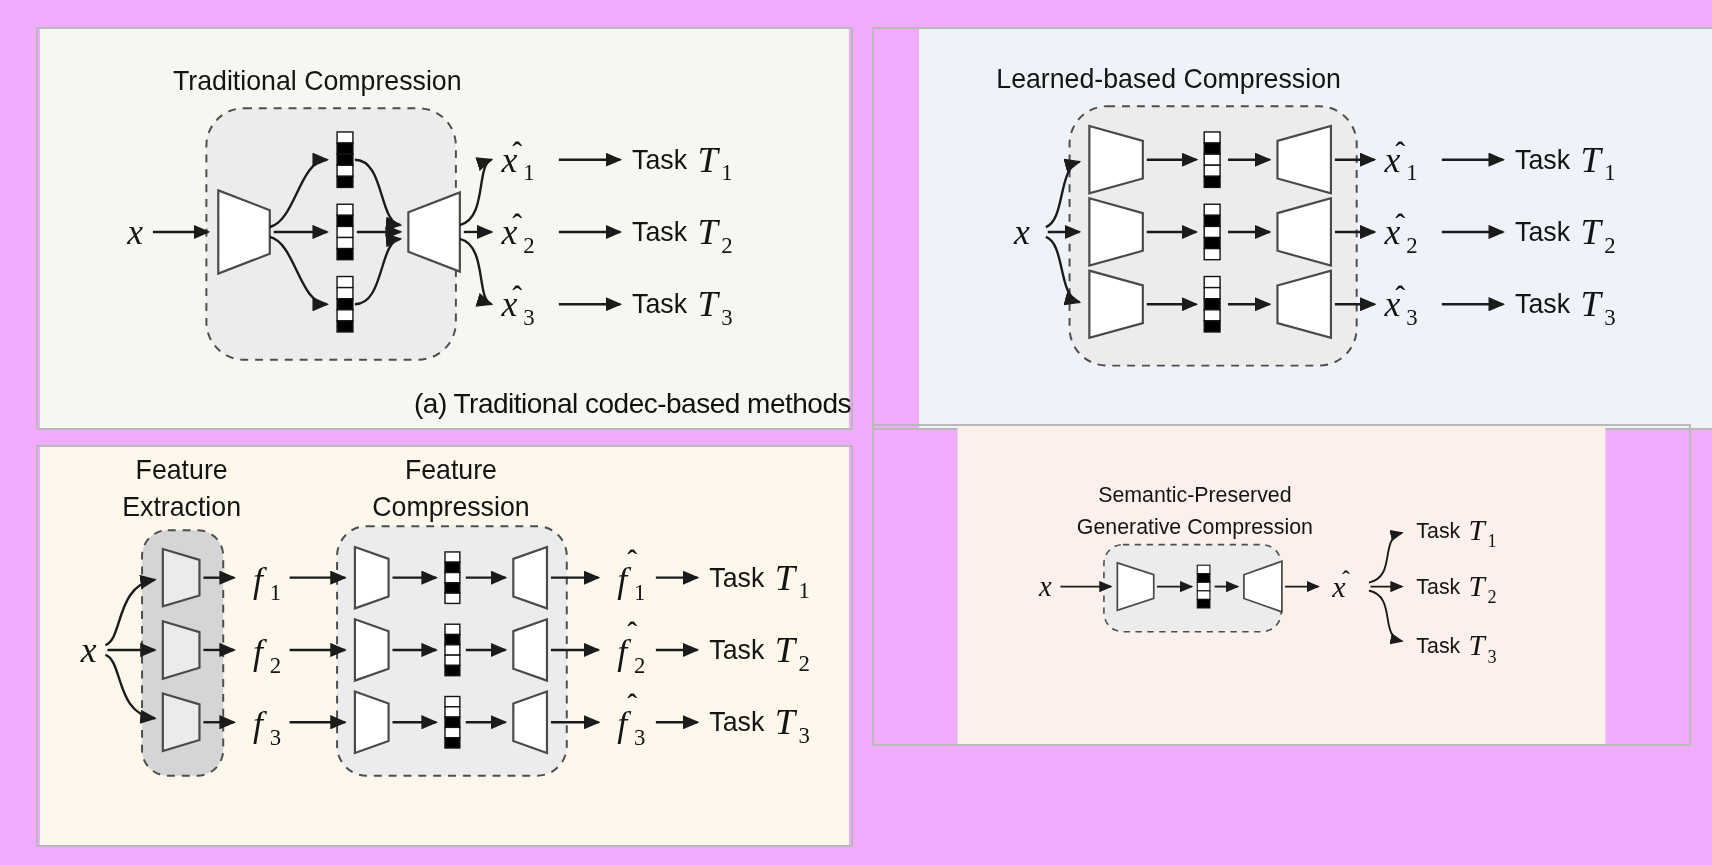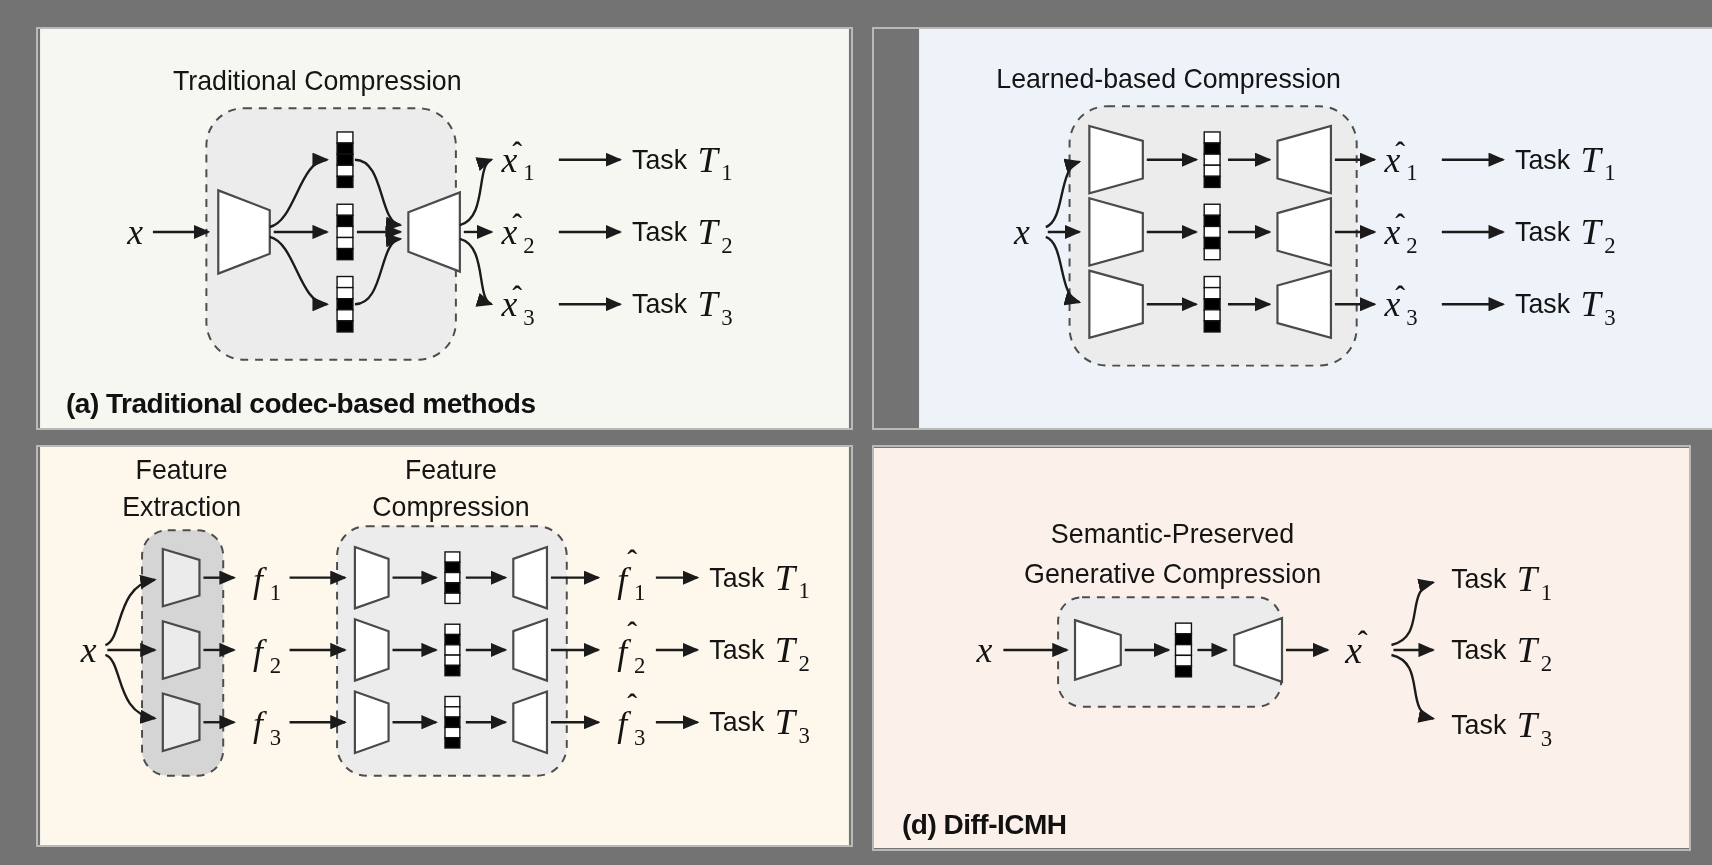--- a/index.html
+++ b/index.html
@@ -1,25 +1,25 @@
 <!DOCTYPE html>
 <html><head>
 <meta charset="utf-8">
 <style>
   html,body{margin:0;padding:0;background:#ffffff;}
-  .canvas{position:relative;width:1712px;height:865px;background:#737373;overflow:hidden;
+  .canvas{position:relative;width:1712px;height:865px;background:#f0abfc;overflow:hidden;
           font-family:"Liberation Sans",sans-serif;}
   .panel{position:absolute;border:2px solid #b9b9b9;box-sizing:border-box;}
   .panel svg{position:absolute;left:0;top:0;width:100%;height:100%;display:block;}
   #panel-a{left:36px;top:27px;width:817px;height:403px;}
   #panel-b{left:872px;top:27px;width:905px;height:403px;}
   #panel-c{left:36px;top:445px;width:817px;height:402px;}
-  #panel-d{left:872px;top:445px;width:819px;height:406px;}
-  .caption{position:absolute;left:0;right:0;bottom:8px;text-align:left;
-           font-weight:bold;font-size:28px;color:#111;letter-spacing:-0.5px;margin-left:28px;}
+  #panel-d{left:872px;top:424px;width:819px;height:322px;}
+  .caption{position:absolute;left:0;right:0;bottom:8px;text-align:right;
+           font-weight:normal;font-size:28px;color:#111;letter-spacing:-0.5px;margin-left:28px;}
   
   text{fill:#141414;}
   .t-title{font-family:"Liberation Sans",sans-serif;font-size:27px;text-anchor:middle;}
   .t-word{font-family:"Liberation Sans",sans-serif;font-size:27px;}
   .m-base{font-family:"Liberation Serif",serif;font-style:italic;font-size:36px;text-anchor:middle;}
   .m-big{font-family:"Liberation Serif",serif;font-style:italic;font-size:38px;text-anchor:middle;}
   .m-T{font-family:"Liberation Serif",serif;font-style:italic;font-size:37px;}
   .m-sub{font-family:"Liberation Serif",serif;font-size:23px;}
   .m-hat{font-family:"Liberation Serif",serif;font-size:30px;font-weight:bold;text-anchor:middle;}
   
@@ -406,16 +406,15 @@
         <text class="t-word" x="580" y="212">Task</text>
         <text class="m-T" x="646" y="215">T</text>
         <text class="m-sub" x="670" y="224">2</text>
       </g>
       <g>
         <text class="t-word" x="580" y="287">Task</text>
         <text class="m-T" x="646" y="290">T</text>
         <text class="m-sub" x="670" y="299">3</text>
       </g>
     </svg>
-    <div class="caption">(d) Diff-ICMH</div>
   </section>
 
 </div>
 
 </body></html>

